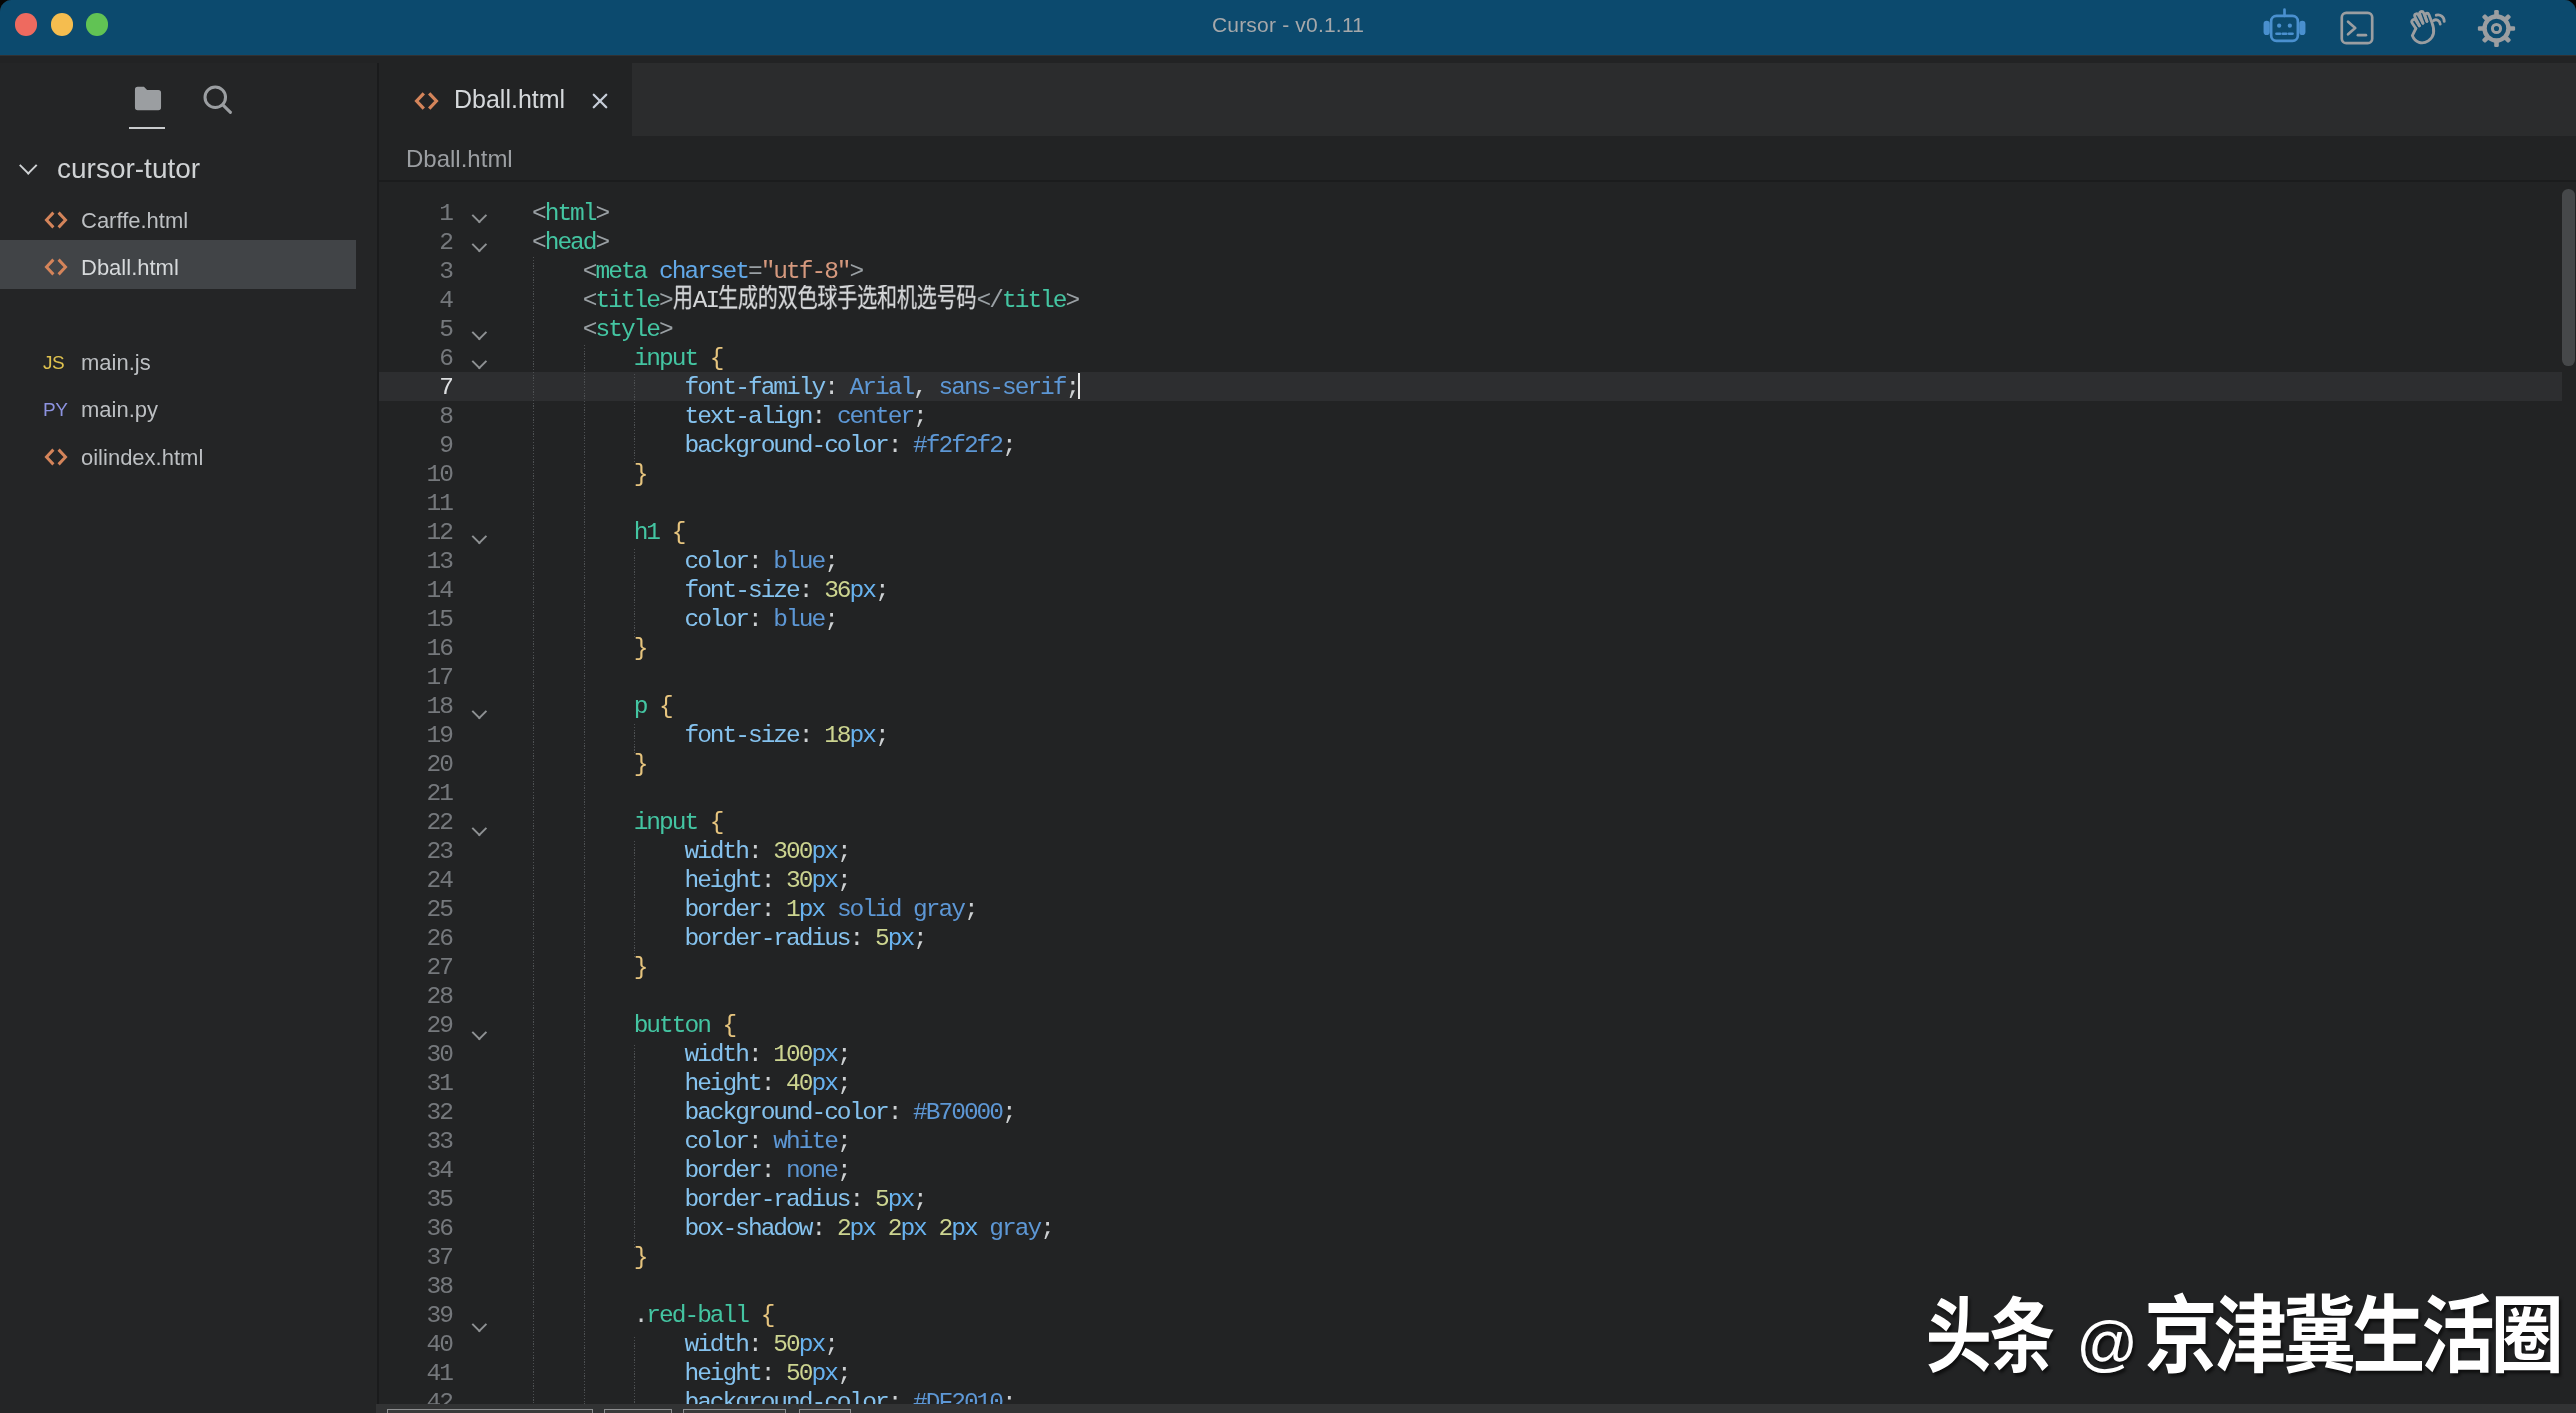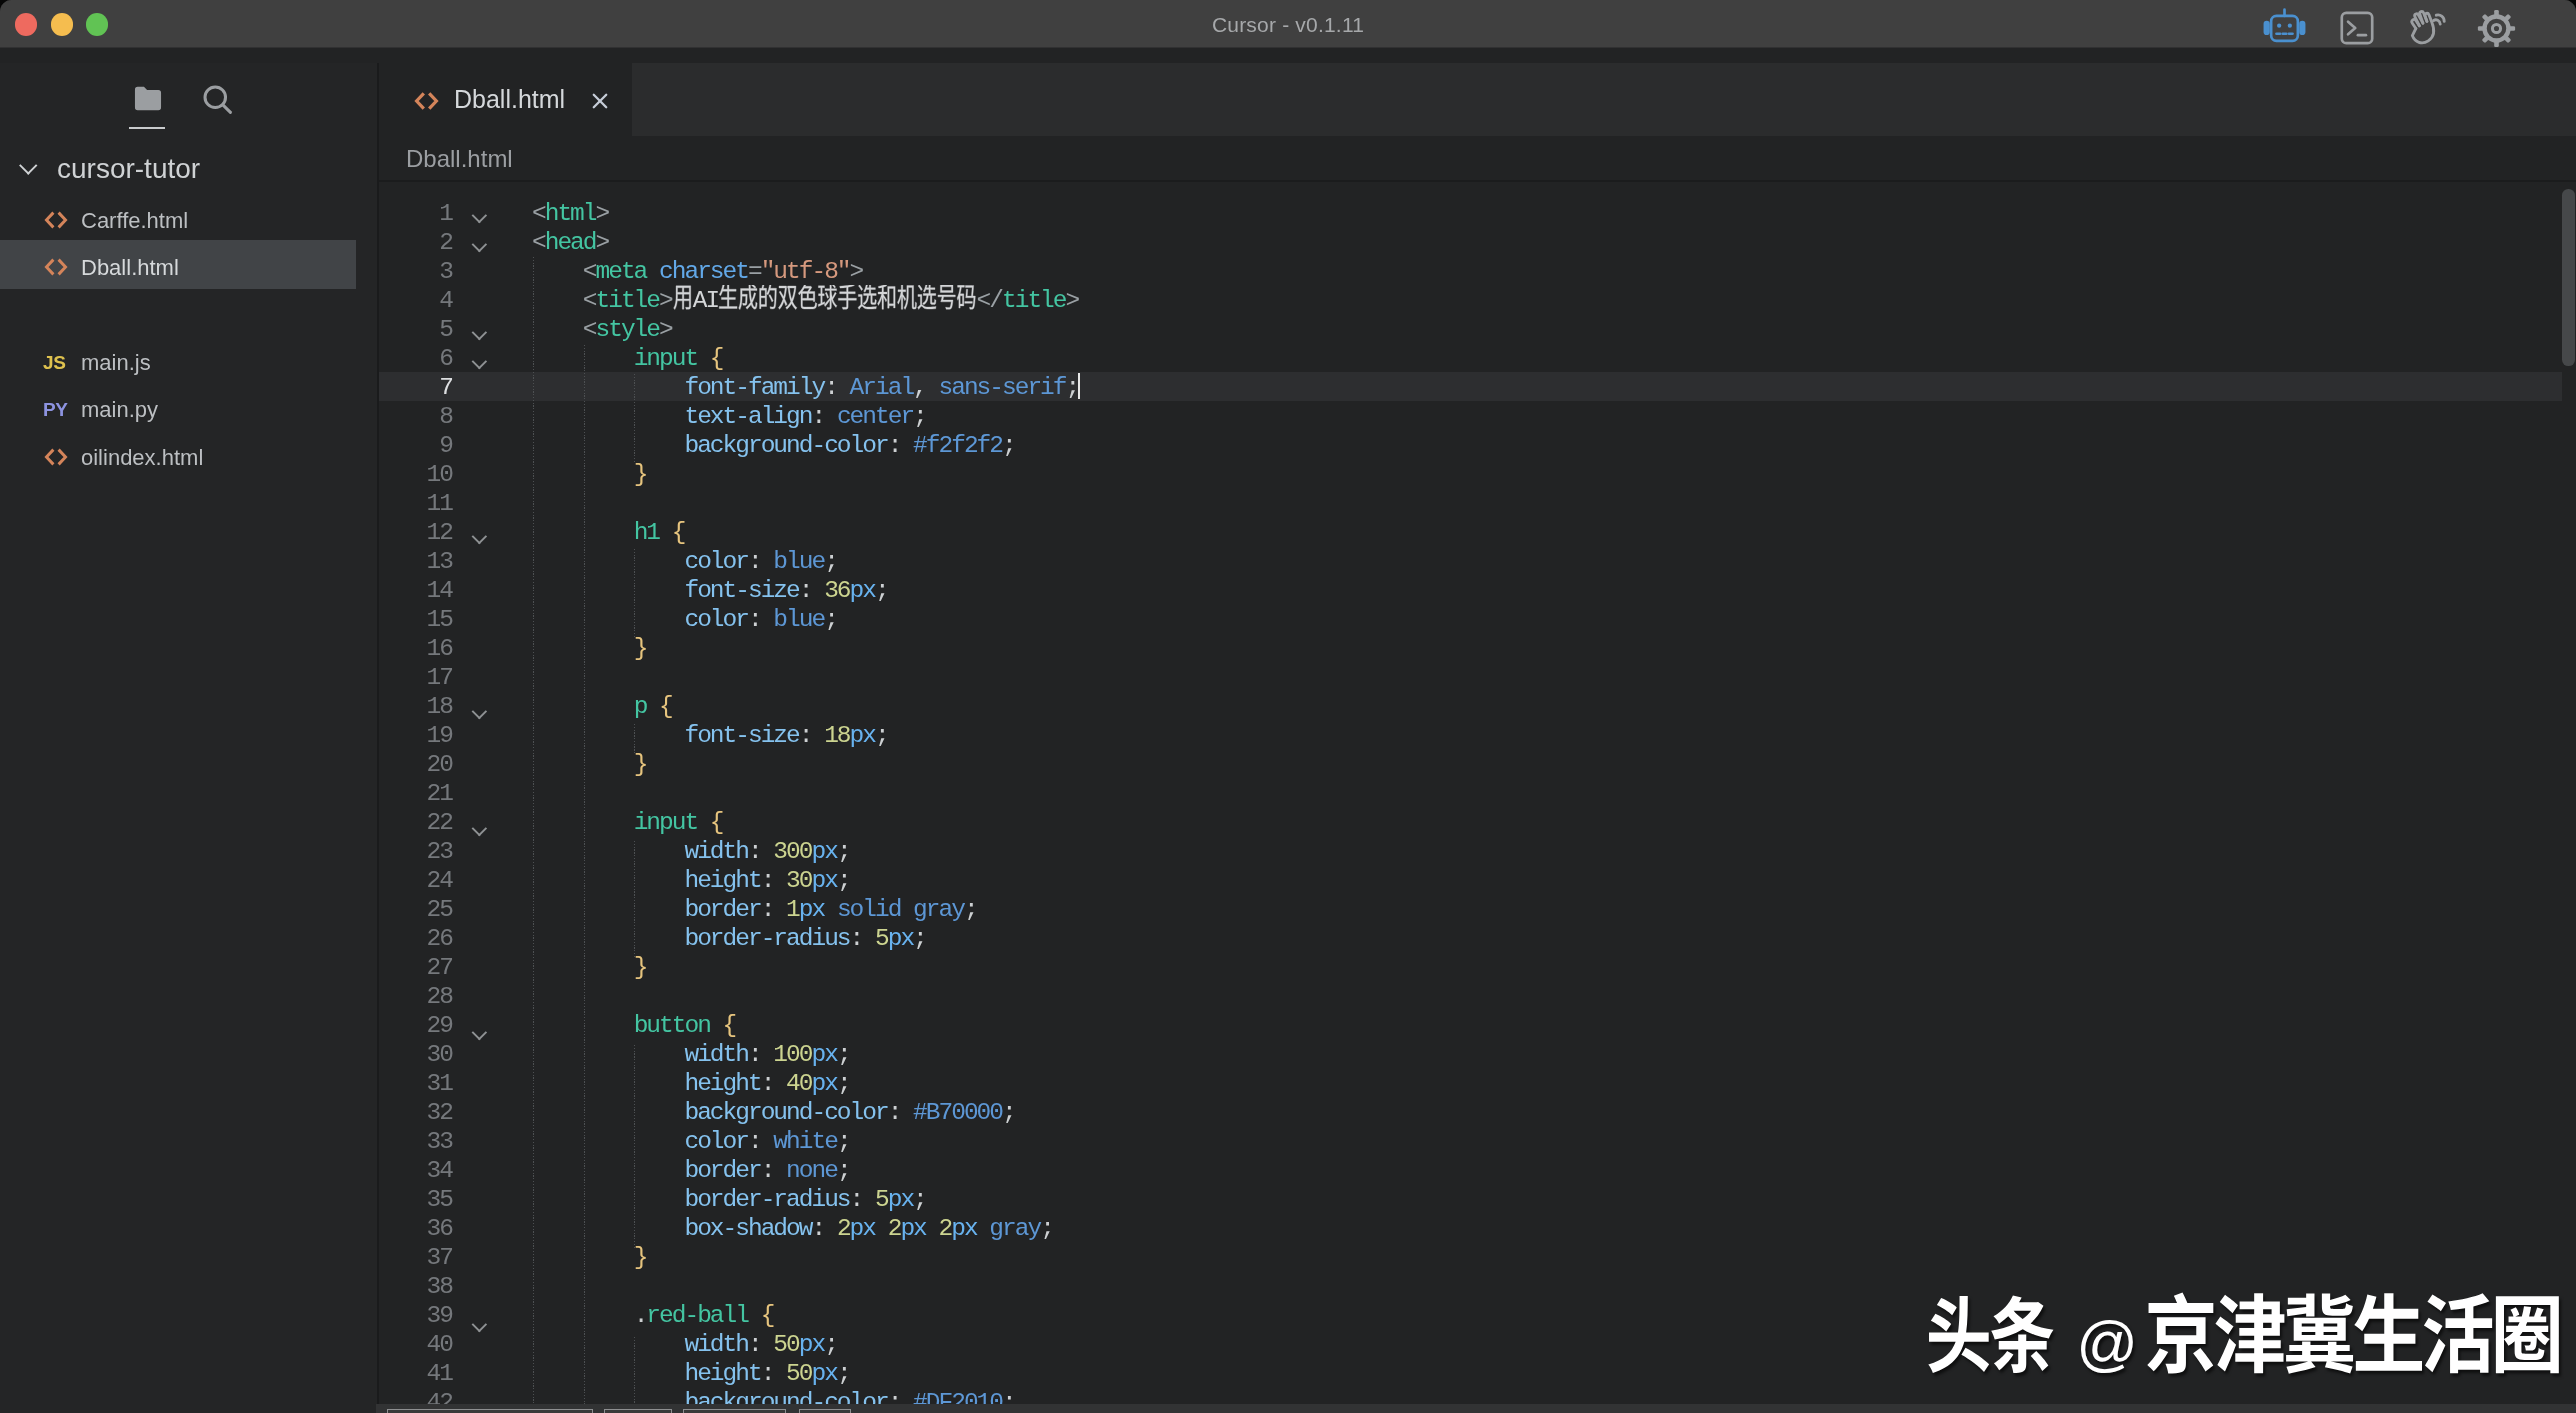--- a/index.html
+++ b/index.html
@@ -1,27 +1,27 @@
 <!DOCTYPE html>
 <html style="font-size:14.3px"><head><meta charset="utf-8"><style>
 *{margin:0;padding:0;box-sizing:border-box}
 html,body{width:2576px;height:1413px;overflow:hidden;background:#060606;font-family:"Liberation Sans",sans-serif}
 #app{position:relative;width:2576px;height:1413px;background:#222324;border-radius:11.6px 11.6px 0 0;overflow:hidden}
-#titlebar{position:absolute;left:0;top:0;width:100%;height:48px;background:#404040;border-bottom:1.8px solid #313132}
+#titlebar{position:absolute;left:0;top:0;width:100%;height:56px;background:#0c4a6e;border-bottom:1.8px solid #313132}
 .tl{position:absolute;top:13.4px;width:22.4px;height:22.4px;border-radius:50%}
 #ttext{position:absolute;top:13.4px;left:0;width:100%;text-align:center;font-size:21px;color:#a6a8aa;letter-spacing:0.2px}
 .tbi{position:absolute}
 #sidebar{position:absolute;left:0;top:63px;width:377px;height:1351px;background:#242526}
 #underline{position:absolute;left:129px;top:64px;width:36px;height:2.2px;background:#c9cbcd}
 #selrow{position:absolute;left:0;top:177px;width:356px;height:49px;background:#414447}
 .titem{position:absolute;left:0;width:377px;height:47px;line-height:47px}
 .tchev{position:absolute;left:22.4px;top:14.3px;width:12.5px;height:12.5px;border-right:2.7px solid #cfd2d4;border-bottom:2.7px solid #cfd2d4;transform:rotate(45deg)}
 .tname{position:absolute;left:57px;font-size:28px;color:#cfd2d4}
 .fitem{position:absolute;left:0;width:377px;height:47px;line-height:47px}
-.fico2{position:absolute;left:43px;font-size:19px;font-weight:bold;letter-spacing:-0.4px}
+.fico2{position:absolute;left:43px;font-size:19px;font-weight:normal;letter-spacing:-0.4px}
 .fname{position:absolute;left:81px;font-size:22px;color:#bcbfc2}
 .fitem.sel .fname{color:#d6d9db}
 #vdivider{position:absolute;left:377px;top:63px;width:1.8px;height:1351px;background:#1a1b1c}
 #tabbar{position:absolute;left:379px;top:63px;width:2197px;height:73px;background:#2b2c2d}
 #tab{position:absolute;left:0px;top:0px;width:253px;height:73px;background:#222324}
 #tabname{position:absolute;left:75px;top:22.4px;font-size:25px;color:#d5d8db}
 #crumbs{position:absolute;left:379px;top:136px;width:2197px;height:46px;background:#222324}
 #crumbtext{position:absolute;left:27px;top:9px;font-size:24px;color:#9b9ea2}
 #editor{position:absolute;left:379px;top:182px;width:2197px;height:1232px;background:#222324}
 #curline{position:absolute;left:379px;top:372px;width:2183px;height:29px;background:#2d2e30}

